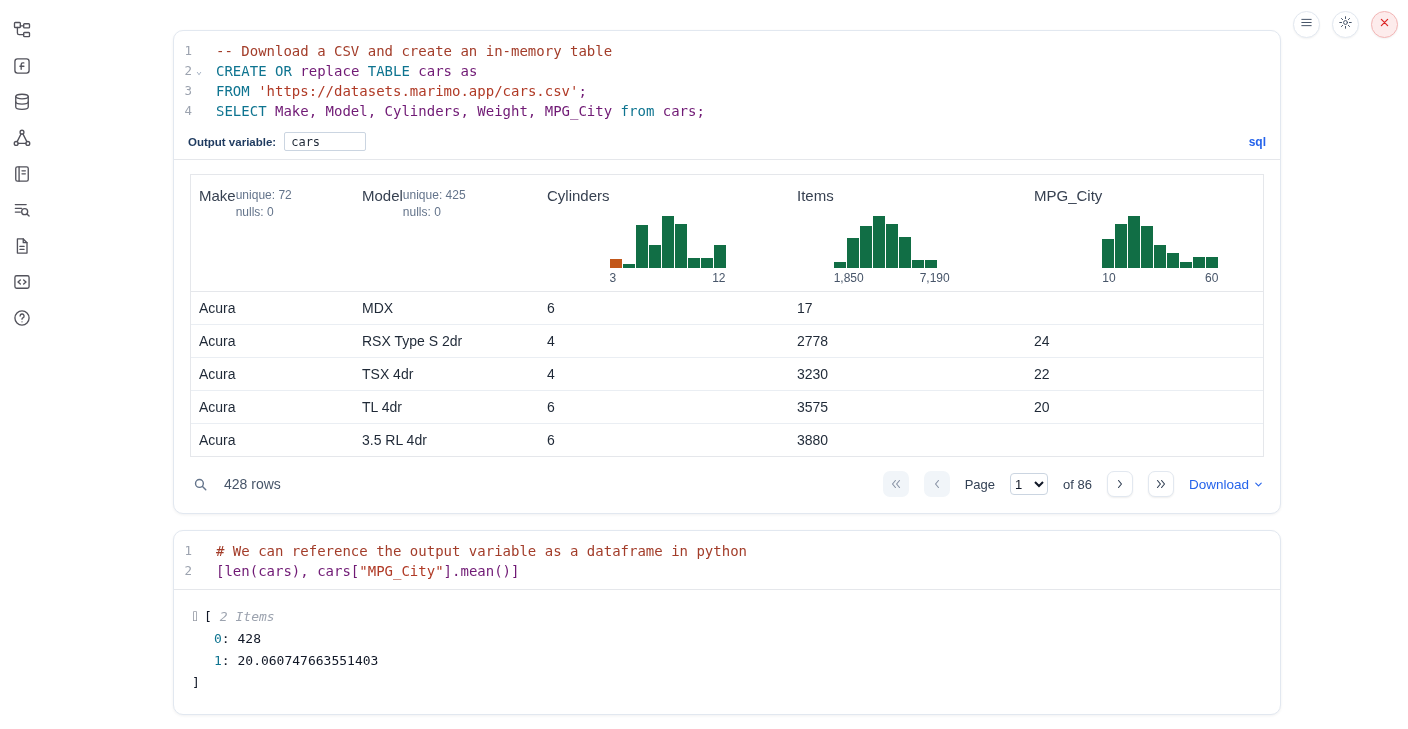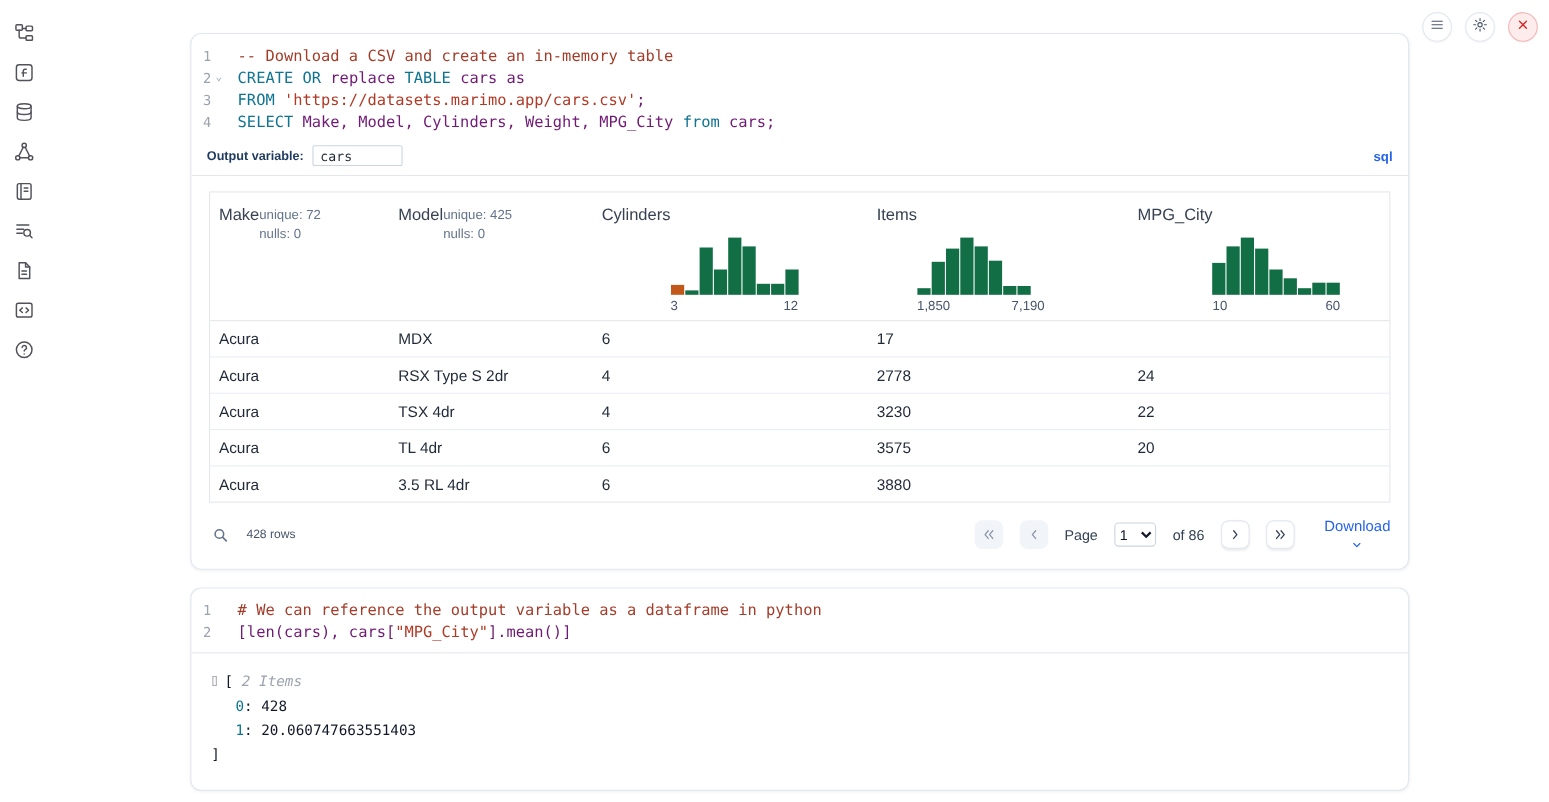--- a/index.html
+++ b/index.html
@@ -64,33 +64,33 @@
     color:#475569; margin-top:3px; }
   .t-row { border-bottom:1px solid #eaeef3; cursor:default; }
   .t-row:last-child { border-bottom:none; }
   .t-cell { padding:8px; font-size:14px; color:#1f2937; }
 
   
   .t-footer { display:flex; align-items:center; padding:14px 16px 16px; gap:10px; }
   .search-btn { width:20px; height:20px; color:#64748b; display:flex; align-items:center;
     justify-content:center; cursor:pointer; }
   .search-btn svg { width:17px; height:17px; }
-  .rows-count { font-size:11px; color:#475569; margin-left:4px; }
+  .rows-count { font-size:14px; color:#475569; margin-left:4px; }
   .pg { margin-left:auto; display:flex; align-items:center; gap:15px; }
   .pg-btn { width:26px; height:26px; border-radius:7px; display:flex; align-items:center;
     justify-content:center; cursor:pointer; }
   .pg-btn svg { width:14px; height:14px; }
   .pg-btn.muted { background:#f1f5f9; color:#8a94a6; border:none; }
   .pg-btn.raised { background:#fff; border:1px solid #e2e8f0;
     box-shadow:0 1px 2px rgba(0,0,0,.07); color:#334155; }
   .pg-text { font-size:13px; color:#334155; }
   .page-select { height:22px; min-width:38px; border:1px solid #cbd5e1; border-radius:4px;
     font-size:13px; color:#111827; background:#fff; }
   .dl { display:flex; align-items:center; gap:4px; color:var(--accent-blue,#2563eb);
-    font-size:13.5px; margin-left:12px; cursor:pointer;flex-direction:column; }
+    font-size:13.5px; cursor:pointer; }
   .dl svg { width:11px; height:11px; }
 
   
   .py-output { border-top:1px solid #e5e7eb; padding:16px 18px 20px;
     font-family:"DejaVu Sans Mono",monospace; font-size:13px; line-height:22px; color:#111827; }
   .tree-head { display:flex; align-items:center; }
   .tree-chevron { color:#6b7280; font-size:10px; width:12px; cursor:pointer; }
   .tree-items-label { color:#9ca3af; font-style:italic; margin-left:8px; }
   .tree-item { padding-left:22px; }
   .tree-key { color:#0e7490; }

